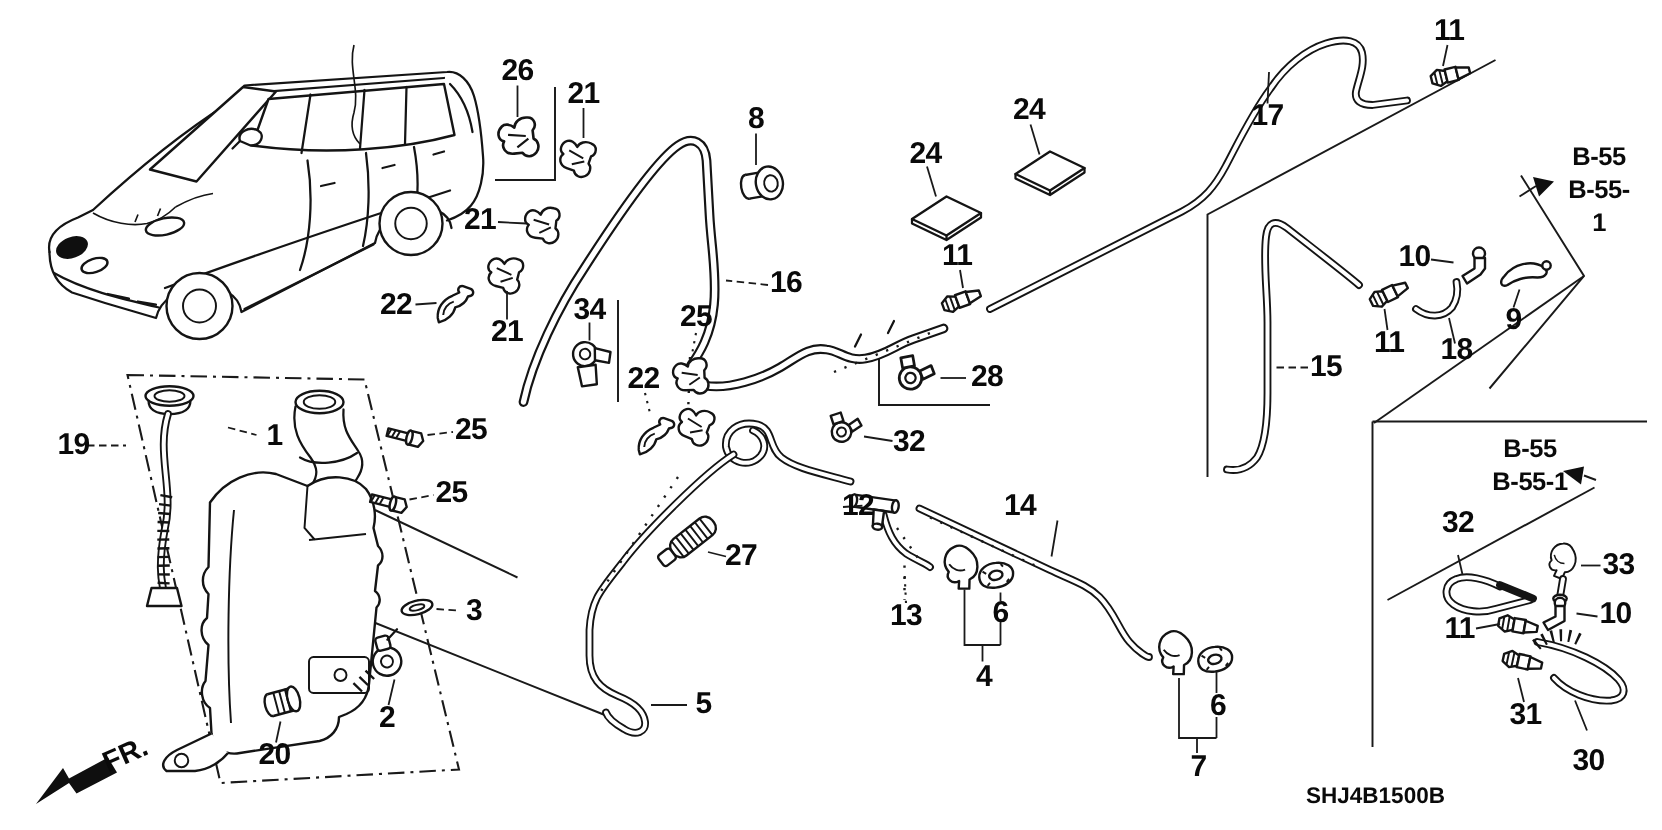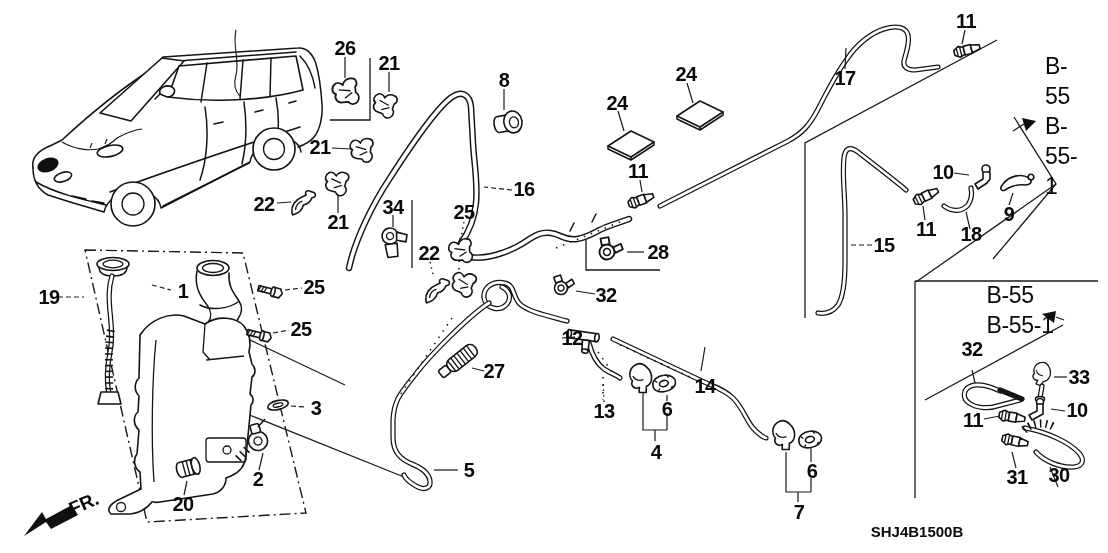--- a/index.html
+++ b/index.html
@@ -2,22 +2,22 @@
 <html><head>
 <meta charset="utf-8">
 <style>
   html,body{margin:0;padding:0;background:#fff;}
   .stage{position:relative;width:1108px;height:553px;background:#ffffff;overflow:hidden;
          font-family:"Liberation Sans",sans-serif;color:#111;}
   .stage svg{position:absolute;left:0;top:0;}
   .layer{position:absolute;left:0;top:0;width:100%;height:100%;pointer-events:none;}
   .callout{position:absolute;transform:translate(-50%,-50%);
            font-size:20px;font-weight:700;letter-spacing:-0.5px;color:#0a0a0a;white-space:nowrap;}
-  .ref{position:absolute;transform:translate(-50%,-50%);text-align:left;
-       font-size:23px;font-weight:400;line-height:1.3;color:#0a0a0a;letter-spacing:-0.3px;}
+  .ref{position:absolute;transform:translate(-50%,-50%);text-align:center;
+       font-size:17px;font-weight:700;line-height:1.3;color:#0a0a0a;letter-spacing:-0.3px;}
   .ref1{left:1066px;top:127px;}
   .ref2{left:1020px;top:311px;}
   .code{position:absolute;left:917px;top:531px;transform:translate(-50%,-50%);
         font-size:15px;font-weight:700;color:#0a0a0a;text-align:center;}
   .fr{position:absolute;left:84px;top:504px;transform:translate(-50%,-50%) rotate(-24deg);
       font-size:19px;font-weight:800;color:#0a0a0a;}
   
   .ln{fill:none;stroke:#141414;stroke-width:1.5;stroke-linecap:round;stroke-linejoin:round;}
   .thin{fill:none;stroke:#141414;stroke-width:1.1;}
   .to{fill:none;stroke:#141414;stroke-width:6.5;stroke-linecap:round;stroke-linejoin:round;}
@@ -352,42 +352,42 @@
       <span class="callout" style="left: 504px; top: 80px;">8</span>
       <span class="callout" style="left: 1009px; top: 214px;">9</span>
       <span class="callout" style="left: 943px; top: 172px;">10</span>
       <span class="callout" style="left: 1077px; top: 410px;">10</span>
       <span class="callout" style="left: 966px; top: 21px;">11</span>
       <span class="callout" style="left: 638px; top: 171px;">11</span>
       <span class="callout" style="left: 926px; top: 229px;">11</span>
       <span class="callout" style="left: 973px; top: 420px;">11</span>
       <span class="callout" style="left: 572px; top: 338px; text-align: right;">12</span>
       <span class="callout" style="left: 604px; top: 411px;">13</span>
-      <span class="callout" style="left: 705px; top: 338px; margin-top: 48px;">14</span>
+      <span class="callout" style="left: 680px; top: 338px;">14</span>
       <span class="callout" style="left: 884px; top: 245px;">15</span>
       <span class="callout" style="left: 524px; top: 189px;">16</span>
       <span class="callout" style="left: 845px; top: 78px;">17</span>
       <span class="callout" style="left: 971px; top: 234px;">18</span>
       <span class="callout" style="left: 49px; top: 297px;">19</span>
       <span class="callout" style="left: 183px; top: 504px;">20</span>
       <span class="callout" style="left: 389px; top: 63px;">21</span>
       <span class="callout" style="left: 320px; top: 147px;">21</span>
       <span class="callout" style="left: 338px; top: 222px;">21</span>
       <span class="callout" style="left: 264px; top: 204px;">22</span>
       <span class="callout" style="left: 429px; top: 253px;">22</span>
       <span class="callout" style="left: 606px; top: 295px;">32</span>
       <span class="callout" style="left: 617px; top: 103px;">24</span>
       <span class="callout" style="left: 686px; top: 74px;">24</span>
       <span class="callout" style="left: 314px; top: 287px;">25</span>
       <span class="callout" style="left: 301px; top: 329px;">25</span>
       <span class="callout" style="left: 345px; top: 48px;">26</span>
       <span class="callout" style="left: 494px; top: 371px;">27</span>
       <span class="callout" style="left: 658px; top: 252px;">28</span>
       <span class="callout" style="left: 464px; top: 212px;">25</span>
-      <span class="callout" style="left: 1059px; top: 475px;">30</span>
+      <span class="callout" style="left: 1059px; top: 508px;">30</span>
       <span class="callout" style="left: 1017px; top: 477px;">31</span>
       <span class="callout" style="left: 972px; top: 349px;">32</span>
       <span class="callout" style="left: 1079px; top: 377px;">33</span>
       <span class="callout" style="left: 393px; top: 207px;">34</span>
     </div>
 
 <div class="ref ref1">
   <div>B-55</div>
   <div>B-55-1</div>
 </div>

